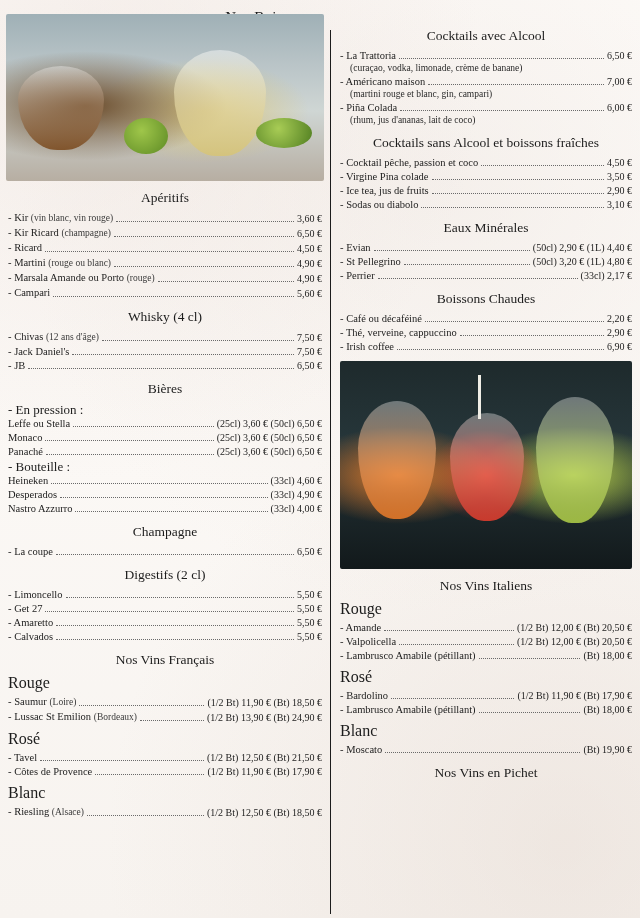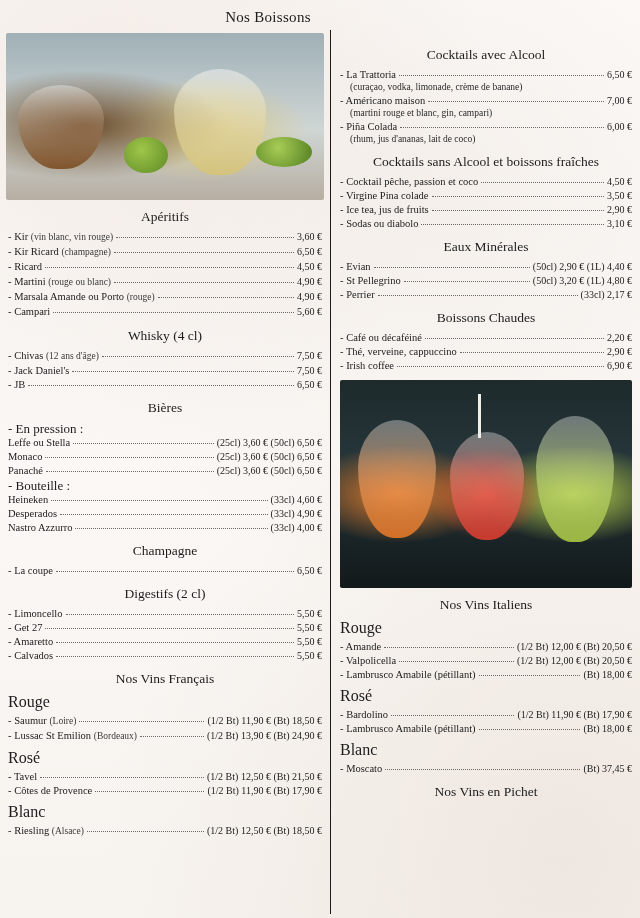--- a/index.html
+++ b/index.html
@@ -34,21 +34,21 @@
 
   .divider-v {
     position:absolute;
     left: 330px; top: 30px; bottom: 4px;
     width: 1px;
     background: #1c1c1c;
   }
 
   .col {
     position:absolute;
-    top: 33px;
+    top: 14px;
   }
   .col-left { left: 6px; width: 318px; }
   .col-right { left: 336px; width: 300px; }
 
   .photo {
     width: 100%;
     height: 167px;
     border-radius: 2px;
     position: relative;
     overflow: hidden;
@@ -77,20 +77,21 @@
   }
   .sub-head {
     font-size: 16px;
     margin: 6px 0 2px 0;
     font-style: normal;
   }
 
   ul.items { list-style:none; margin:0; padding:0; }
   li.row {
     display:flex;
+    align-items:flex-end;
     font-size: 10.5px;
     line-height: 13px;
     padding: 1px 0 0 0;
     white-space: nowrap;
   }
   li.row .nm { flex: 0 0 auto; }
   li.row .nm .paren { font-size: 9.5px; color:#3a3a3a; }
   li.row .dots {
     flex: 1 1 auto;
     border-bottom: 1px dotted #6a6a6a;
@@ -425,21 +426,21 @@
             <span class="nm">- <span>Lambrusco Amabile (pétillant)</span></span>
             <span class="dots"></span>
             <span class="pr multi">(Bt) 18,00 €</span>
           </li>
       </ul>
       <div class="sub-head">Blanc</div>
       <ul class="items">
         <li class="row">
             <span class="nm">- <span>Moscato</span></span>
             <span class="dots"></span>
-            <span class="pr multi">(Bt) 37,45 €</span>
+            <span class="pr multi">(Bt) 19,90 €</span>
           </li>
       </ul>
 
       <div class="section-head">Nos Vins en Pichet</div>
 
     </div>
   </div>
 
 </div>
 

